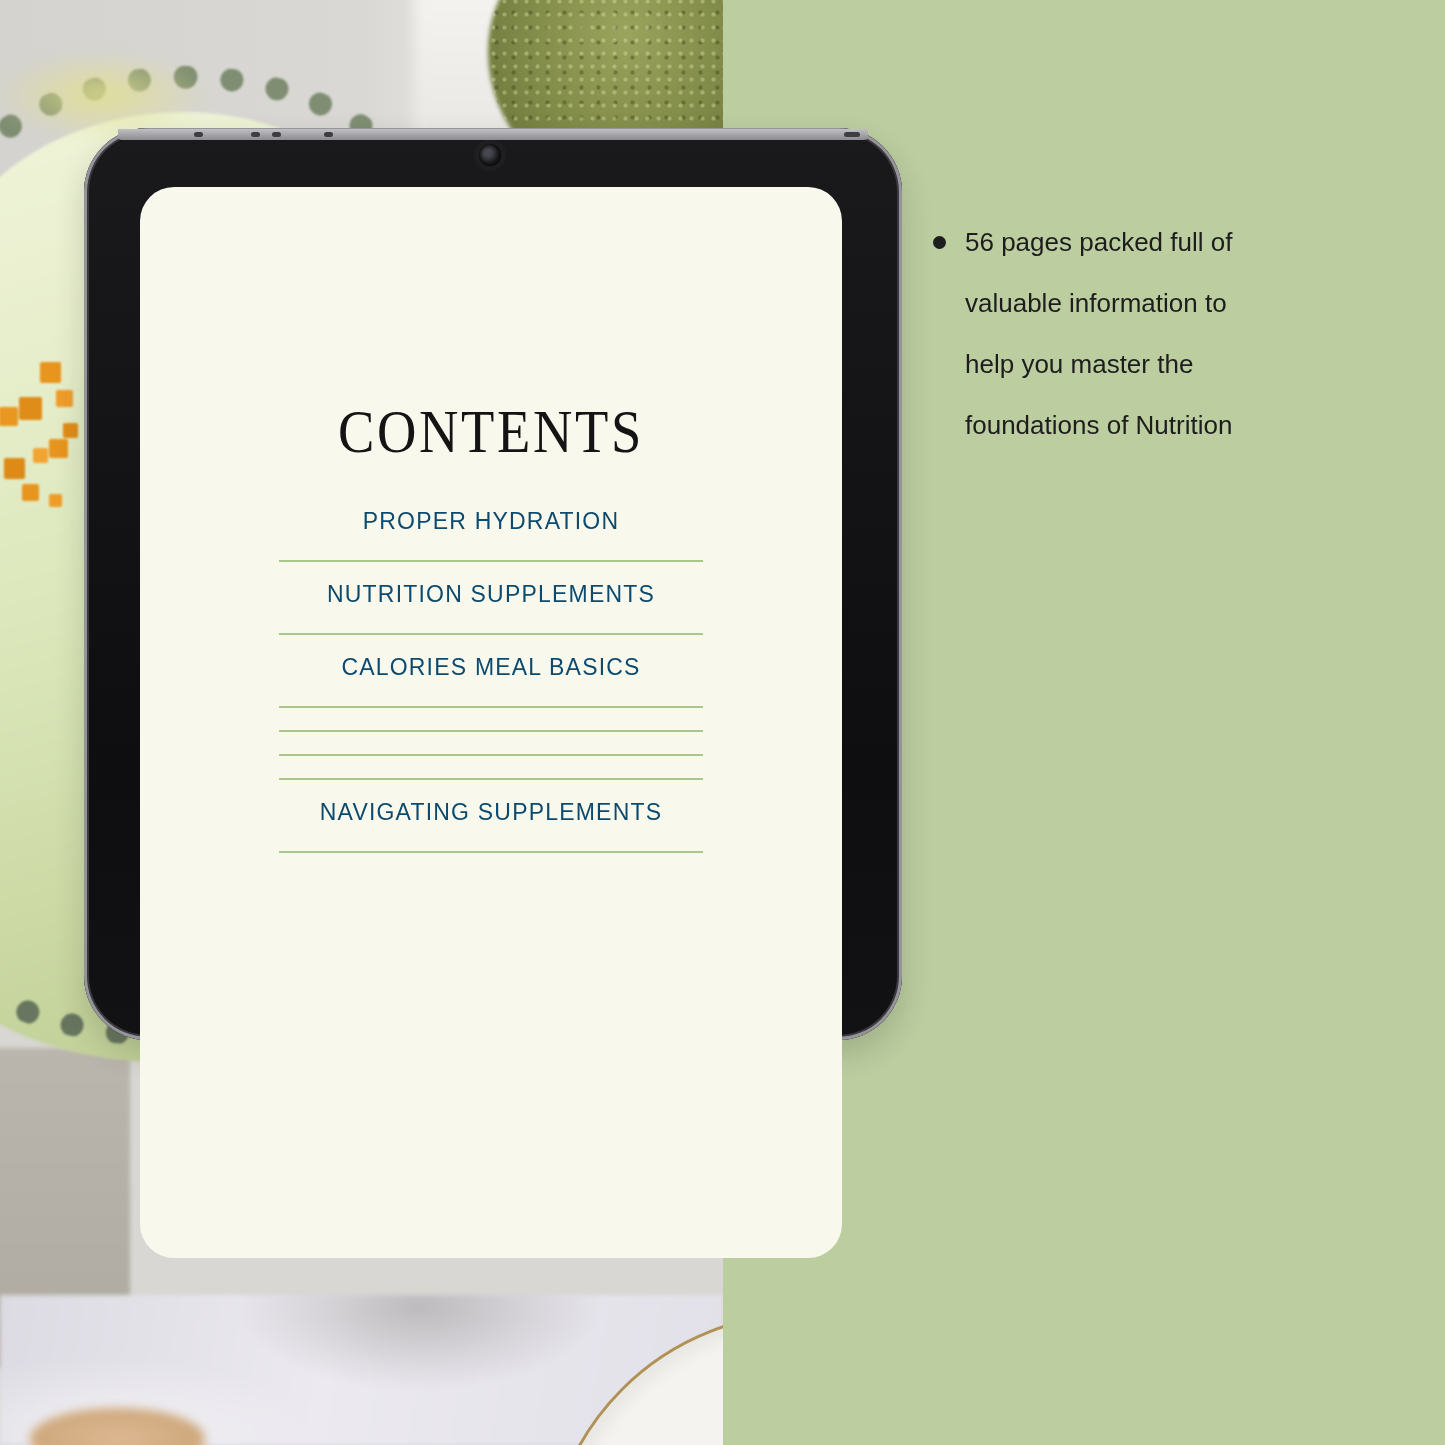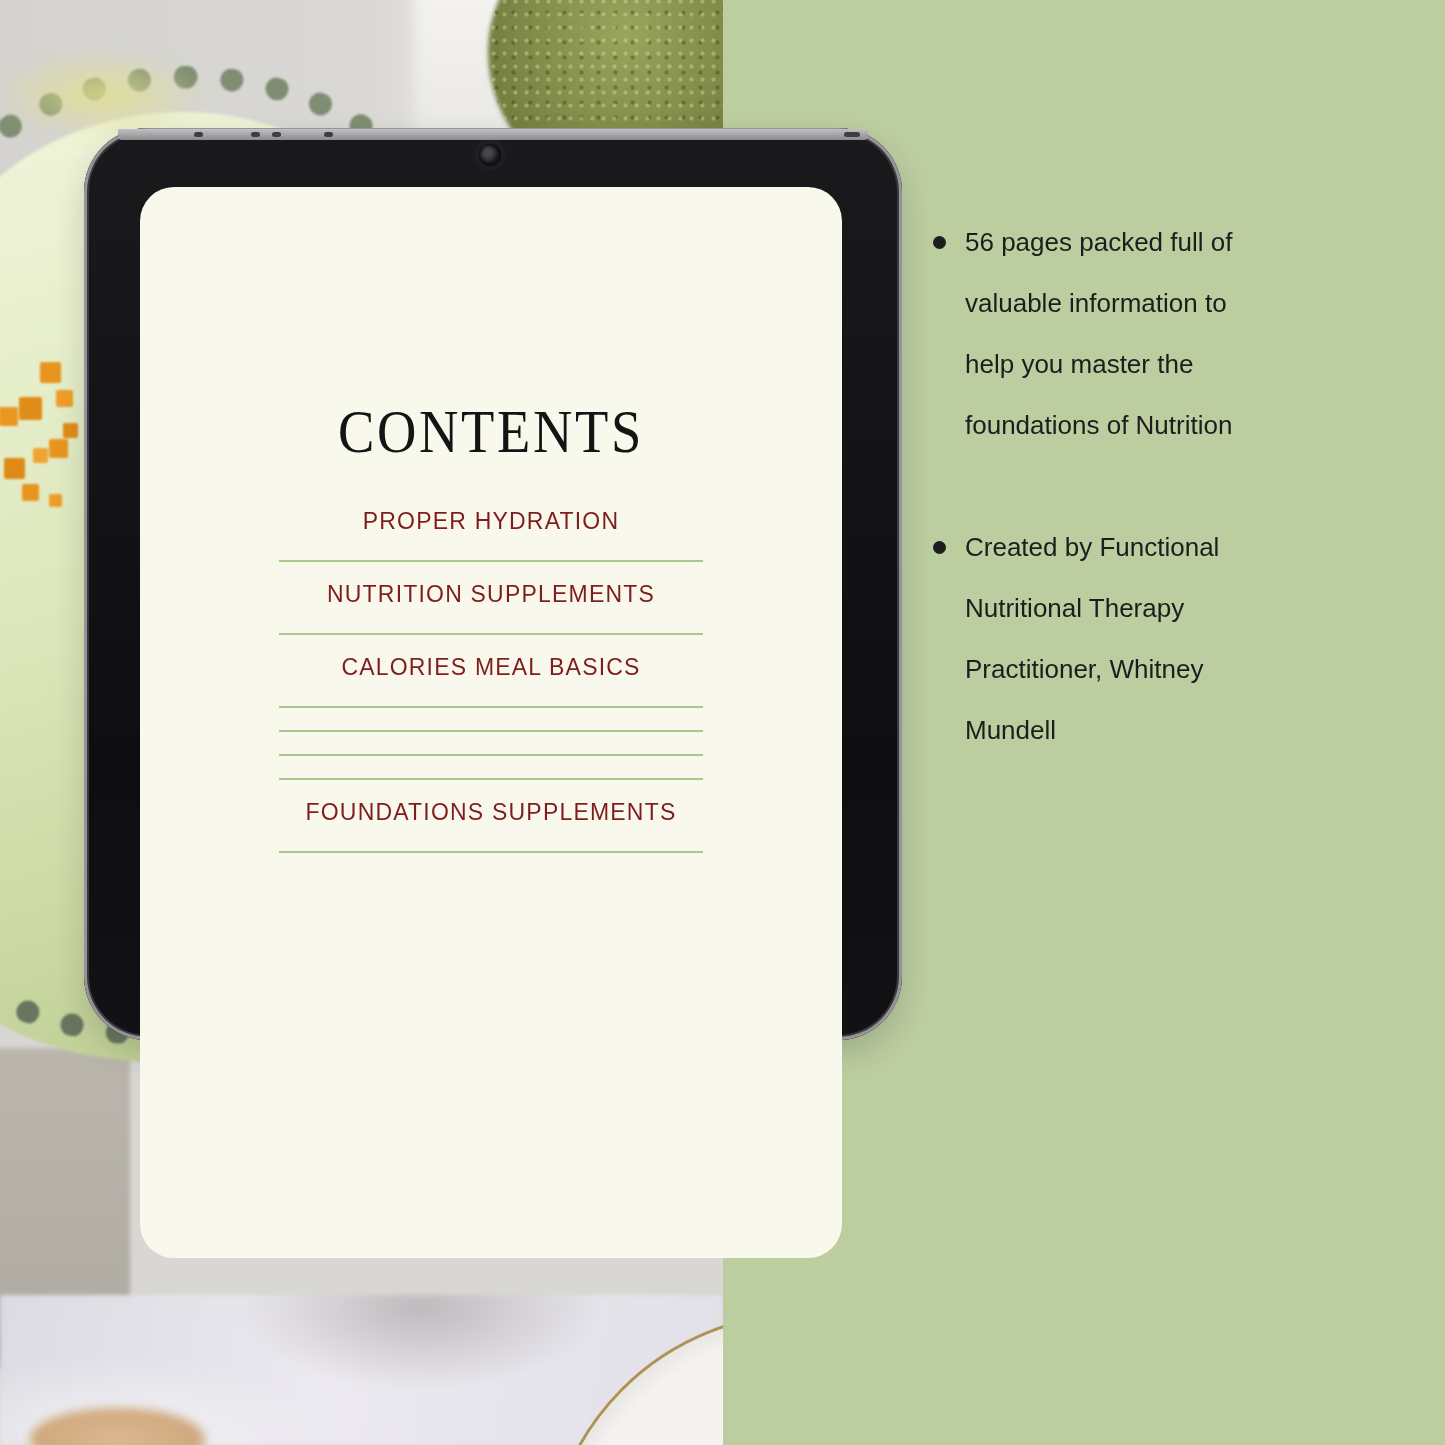--- a/index.html
+++ b/index.html
@@ -71,21 +71,21 @@
   .camera{position:absolute;left:395px;top:16px;width:22px;height:22px;border-radius:50%;
     background:radial-gradient(circle at 40% 40%,#474750 18%,#1c1c20 55%,#0b0b0d 100%);
     box-shadow:0 0 0 5px rgba(255,255,255,.025),inset 0 0 4px #000;}
   .screen{position:absolute;left:56px;top:59px;width:702px;height:1071px;border-radius:34px;
     background:#f9f8ed;overflow:hidden;}
   .screen-title{position:absolute;top:212px;left:0;width:100%;margin:0;text-align:center;
     font-family:"Liberation Serif",serif;font-weight:400;font-size:62px;line-height:64px;
     letter-spacing:3px;color:#141414;transform:scaleX(.88);transform-origin:50% 50%;}
   .toc{position:absolute;top:317px;left:0;width:100%;}
   .toc-item{margin:0;text-align:center;font-family:"Liberation Sans",sans-serif;
-    font-size:23px;line-height:34px;letter-spacing:1.2px;color:#7f1d1d;}
+    font-size:23px;line-height:34px;letter-spacing:1.2px;color:#0c4a6e;}
   .toc-divider{width:424px;height:2px;margin:22px auto 15px auto;background:#a8c88c;}
 </style>
 </head>
 <body>
 
 <div class="canvas">
 
   <div class="photo">
     <div class="wall"></div>
     <div class="glass-blur"></div>
@@ -101,24 +101,20 @@
     <div class="bowl"></div>
   </div>
 
   <div class="green-panel"></div>
 
   <ul class="benefits">
     <li class="benefit">
       <span class="dot"></span>
       <span>56 pages packed full of valuable information to help you master the foundations of Nutrition</span>
     </li>
-    <li class="benefit">
-      <span class="dot"></span>
-      <span>Created by Functional Nutritional Therapy Practitioner, Whitney Mundell</span>
-    </li>
   </ul>
 
   <div class="tablet">
     <div class="top-edge">
       <div class="edge-notch notch-1"></div>
       <div class="edge-notch notch-2"></div>
       <div class="edge-notch notch-3"></div>
       <div class="edge-notch notch-4"></div>
       <div class="edge-notch notch-5"></div>
     </div>
@@ -129,19 +125,19 @@
       <div class="toc">
         <p class="toc-item">PROPER HYDRATION</p>
         <div class="toc-divider"></div>
         <p class="toc-item">NUTRITION SUPPLEMENTS</p>
         <div class="toc-divider"></div>
         <p class="toc-item">CALORIES MEAL BASICS</p>
         <div class="toc-divider"></div>
         <div class="toc-divider"></div>
         <div class="toc-divider"></div>
         <div class="toc-divider"></div>
-        <p class="toc-item">FOUNDATIONS SUPPLEMENTS</p>
+        <p class="toc-item">NAVIGATING SUPPLEMENTS</p>
         <div class="toc-divider"></div>
       </div>
     </div>
   </div>
 
 </div>
 
 </body></html>

